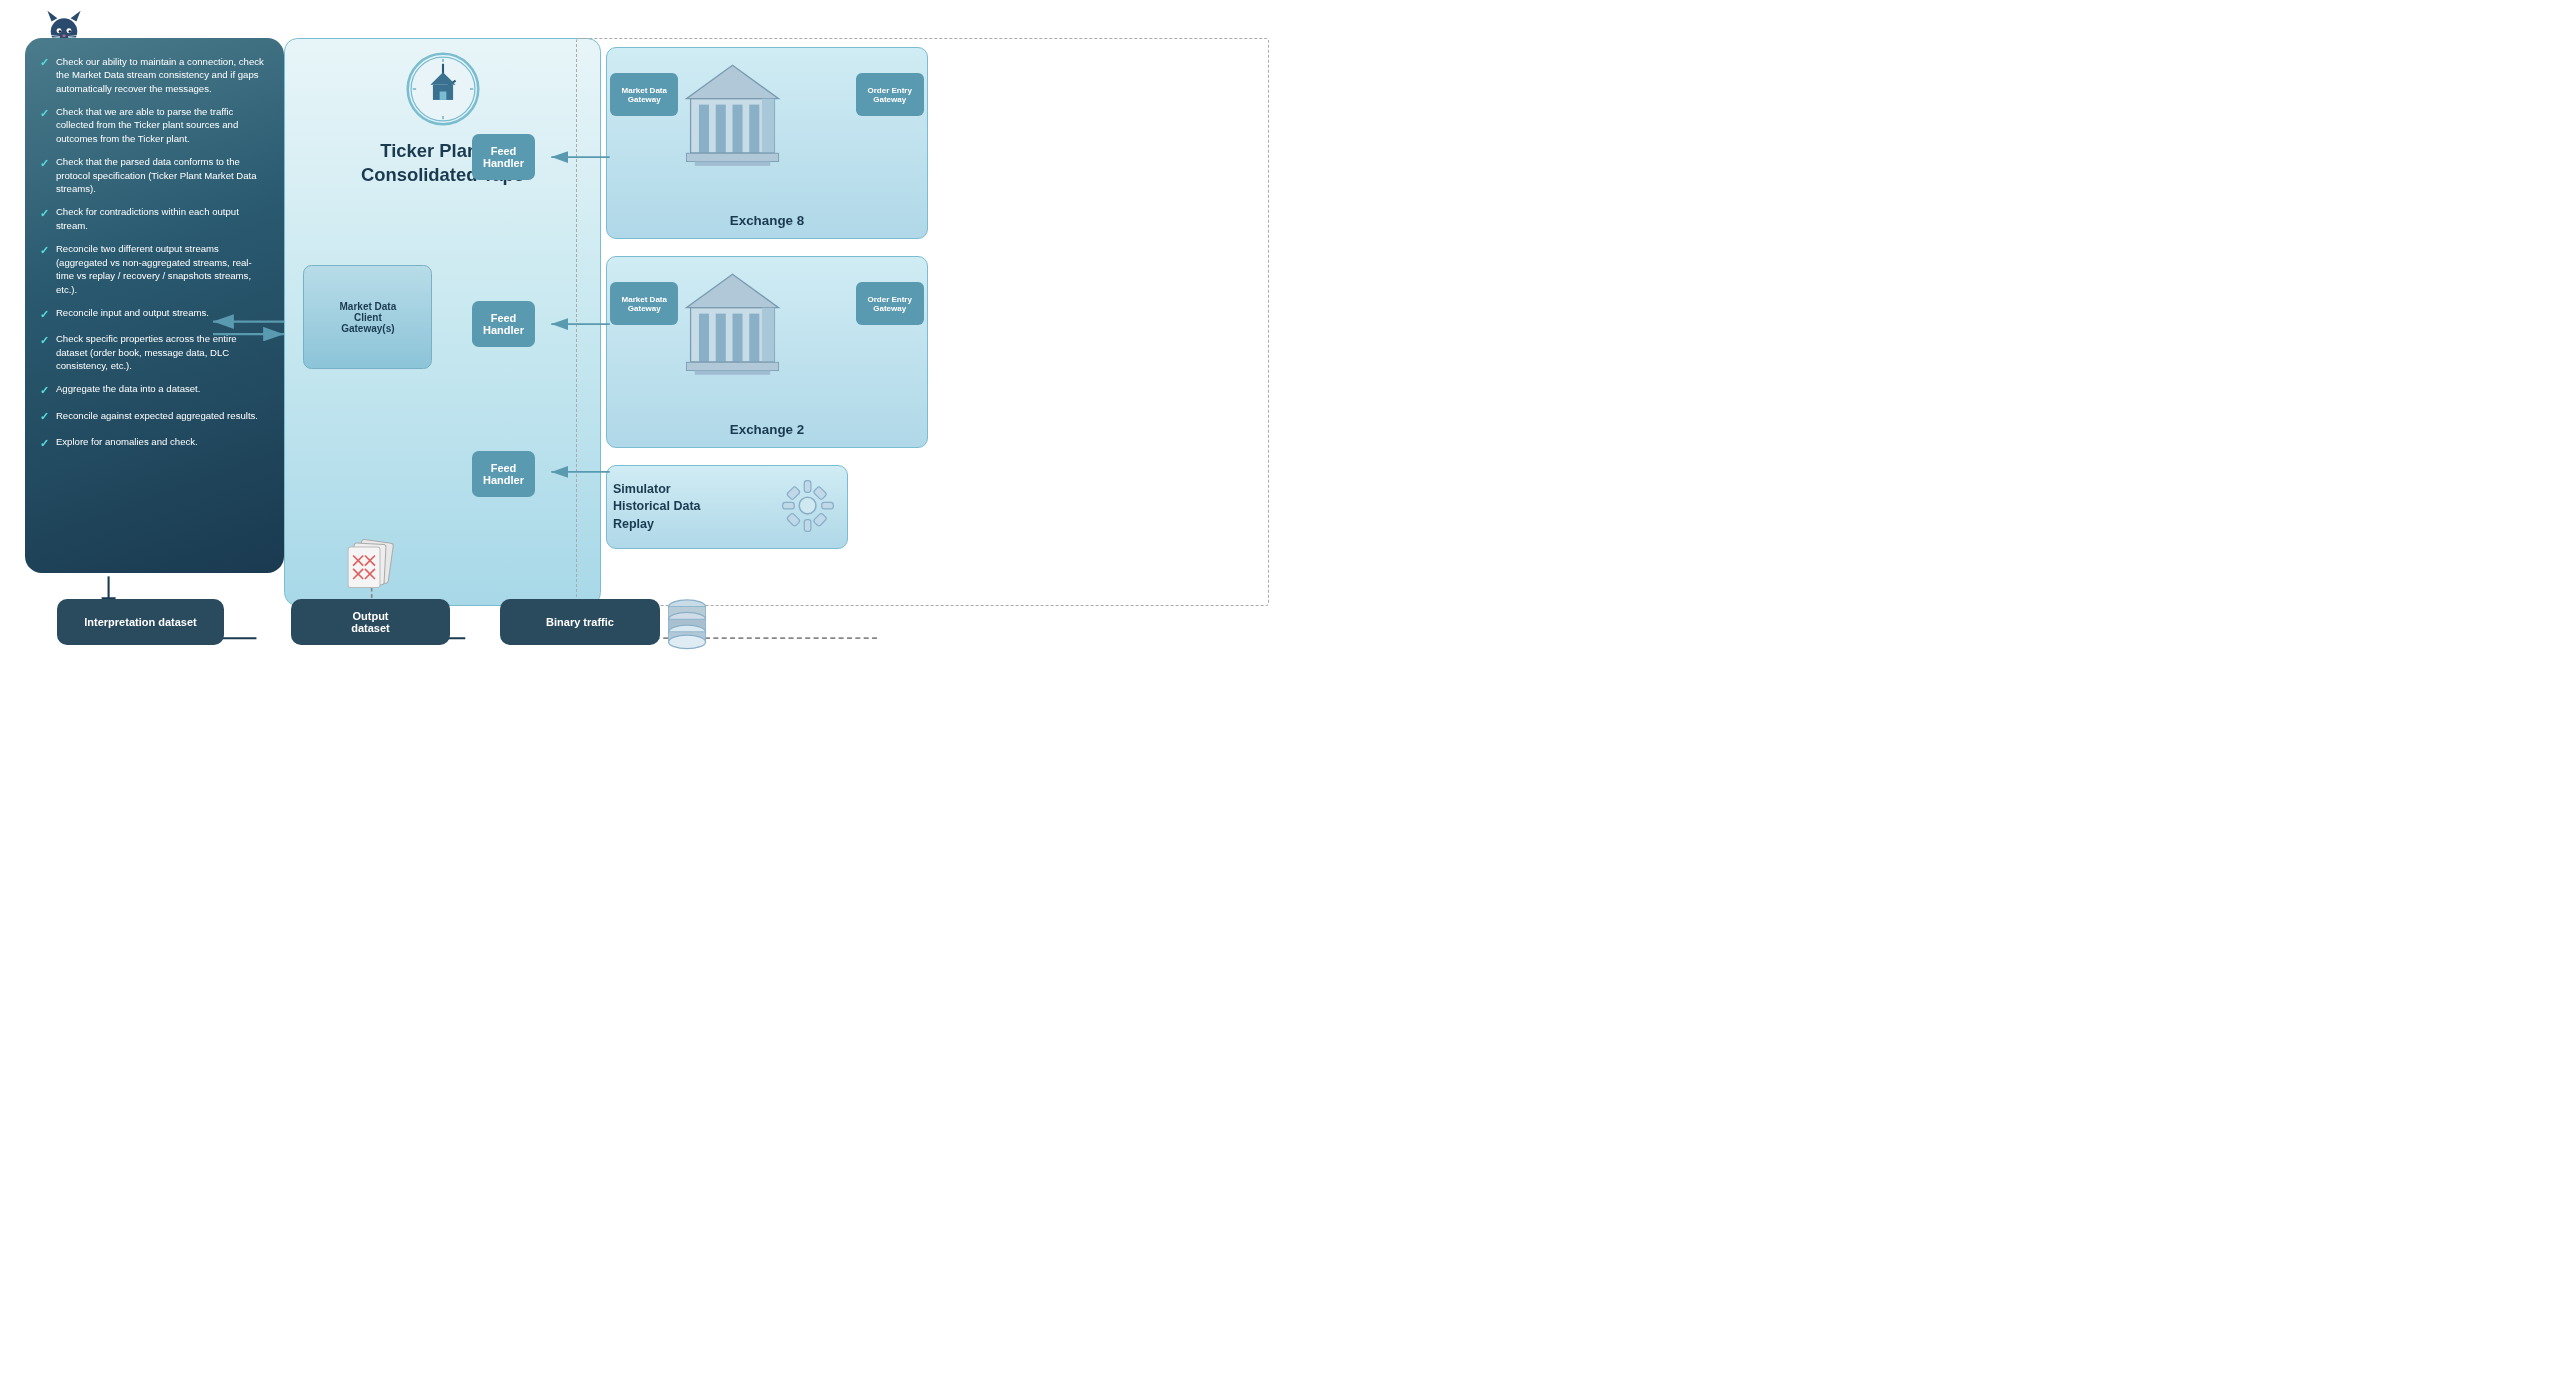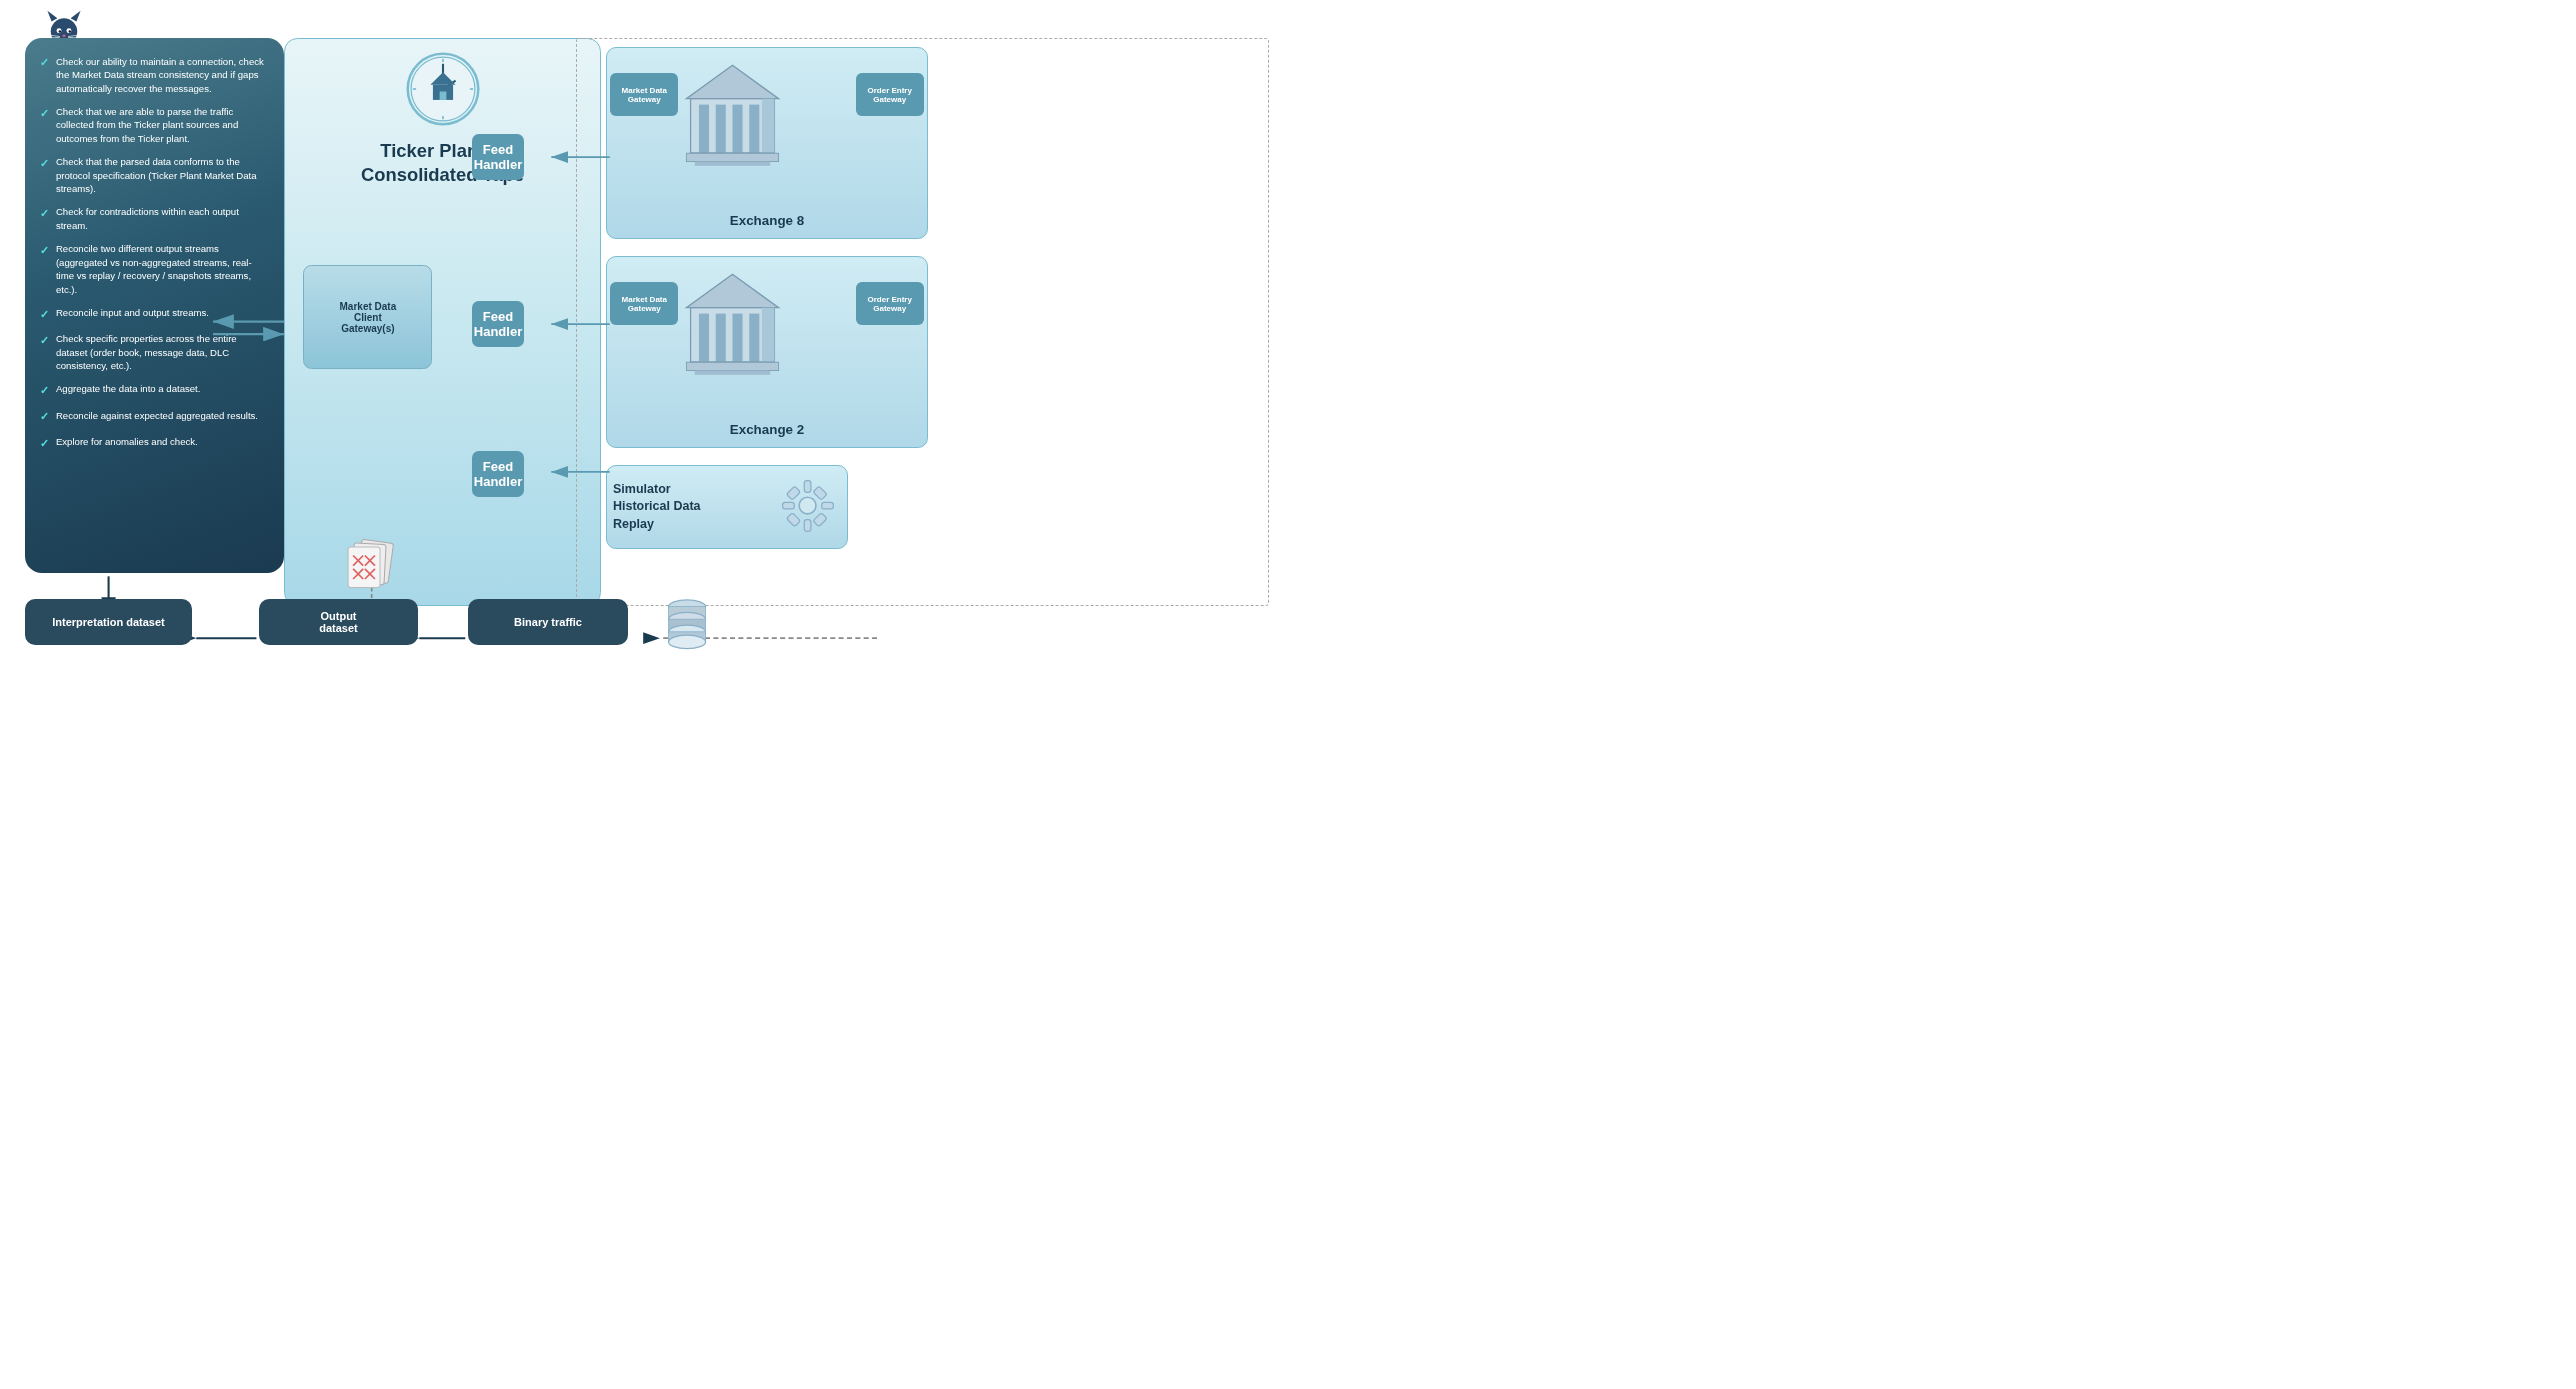--- a/index.html
+++ b/index.html
@@ -70,28 +70,28 @@
       margin-top: 100px;
       line-height: 1.3;
     }
 
     
     .feed-handler-box {
       position: absolute;
       background: #5a9ab0;
       border-radius: 6.7px;
       color: #fff;
-      font-size: 13px;
+      font-size: 11px;
       font-weight: bold;
       display: flex;
       align-items: center;
       justify-content: center;
       text-align: center;
       padding: 5px;
-      width: 52px;
+      width: 63px;
       height: 46px;
     }
 
     .feed-handler-1 { left: 472px; top: 134px; }
     .feed-handler-2 { left: 472px; top: 301px; }
     .feed-handler-3 { left: 472px; top: 451px; }
 
     
     .right-dashed-area {
       position: absolute;
@@ -109,20 +109,21 @@
       background: #2a4a5e;
       border-radius: 10px;
       color: #fff;
       font-size: 11px;
       font-weight: bold;
       display: flex;
       align-items: center;
       justify-content: center;
       text-align: center;
       height: 46px;
+      margin-left: 32px;
     }
 
     .interpretation-box {
       left: 25px;
       bottom: 50px;
       width: 167px;
     }
 
     .output-dataset-box {
       left: 259px;

